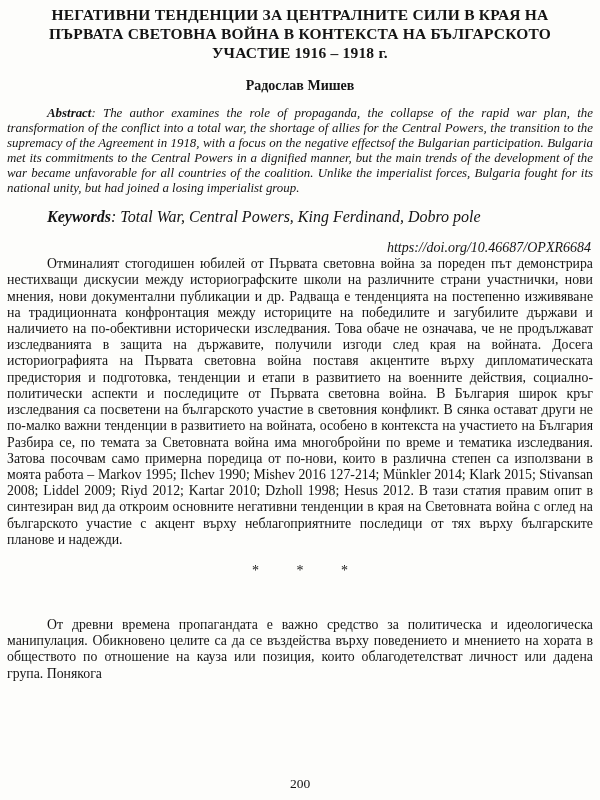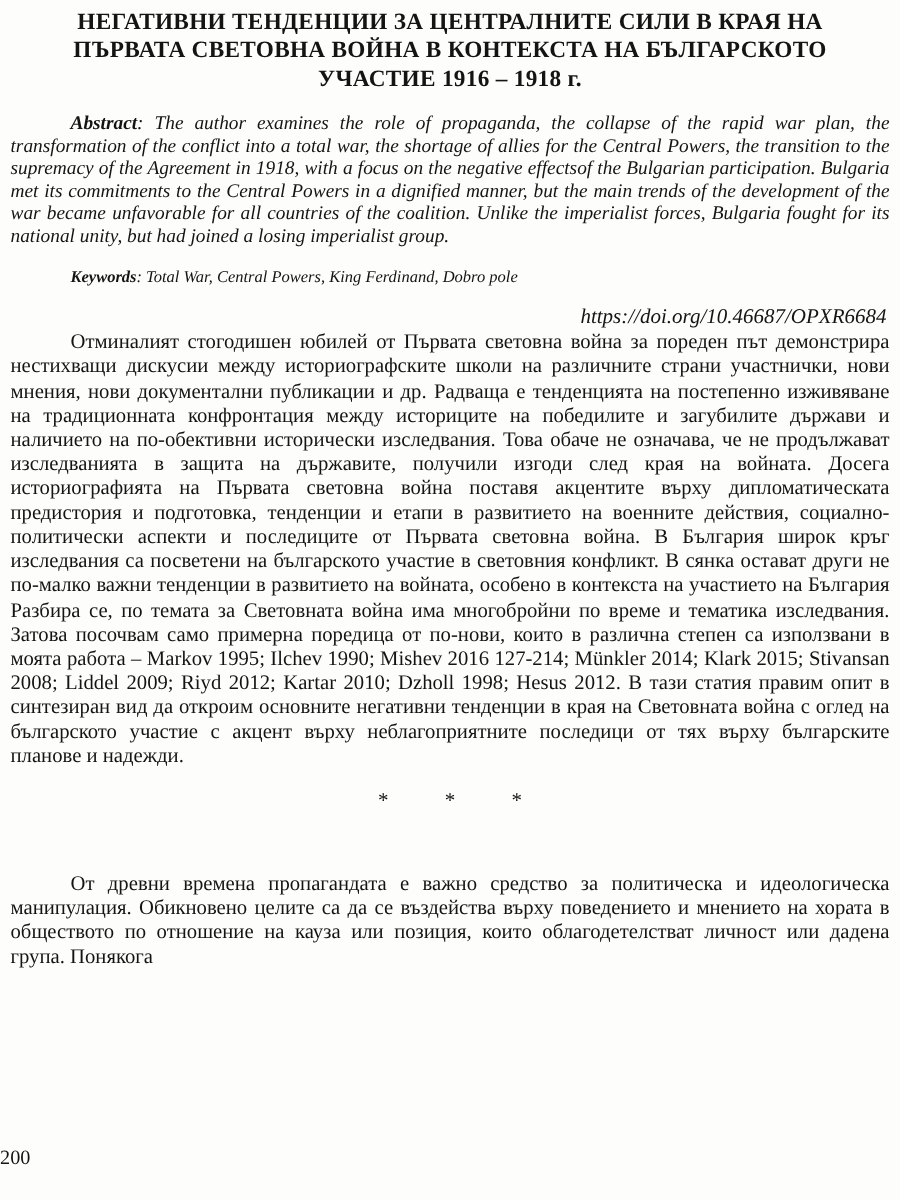--- a/index.html
+++ b/index.html
@@ -47,21 +47,21 @@
     font-style: italic;
     font-size: 12.9px;
     line-height: 15.1px;
     text-align: justify;
     text-indent: 40px;
   }
   .abstract .lbl, .keywords .lbl { font-weight: bold; }
   .keywords {
     margin-top: 0;
     font-style: italic;
-    font-size: 11px;
+    font-size: 16px;
     line-height: 15.1px;
     text-indent: 40px;
   }
   .doi {
     margin-top: 1px;
     font-style: italic;
     font-weight: normal;
     font-size: 14px;
     text-align: right;
     padding-right: 2px;
@@ -75,33 +75,34 @@
   .par1 { margin-top: 0; }
   .separator {
     margin-top: 15px;
     text-align: center;
     font-size: 14px;
     word-spacing: 34px;
   }
   .par2 { margin-top: 38px; }
   .page-number {
     position: absolute;
-    bottom: 20px; left: 0;
+    bottom: 8px; left: 0;
     width: 100%;
-    text-align: left;
+    text-align: center;
     font-size: 13.5px;
   }
 </style>
 </head>
 <body>
 
 <div class="page">
 
   <div class="title-bg">НЕГАТИВНИ ТЕНДЕНЦИИ ЗА ЦЕНТРАЛНИТЕ СИЛИ В КРАЯ НА ПЪРВАТА СВЕТОВНА ВОЙНА В КОНТЕКСТА НА БЪЛГАРСКОТО УЧАСТИЕ 1916 – 1918 г.</div>
 
+  <div class="author-bg">Радослав Мишев</div>
 
 
 
   <p class="abstract">
     <span class="lbl">Abstract</span><span>: The author examines the role of propaganda, the collapse of the rapid war plan, the transformation of the conflict into a total war, the shortage of allies for the Central Powers, the transition to the supremacy of the Agreement in 1918, with a focus on the negative effectsof the Bulgarian participation. Bulgaria met its commitments to the Central Powers in a dignified manner, but the main trends of the development of the war became unfavorable for all countries of the coalition. Unlike the imperialist forces, Bulgaria fought for its national unity, but had joined a losing imperialist group.</span>
   </p>
 
   <p class="keywords">
     <span class="lbl">Keywords</span><span>: Total War, Central Powers, King Ferdinand, Dobro pole</span>
   </p>

